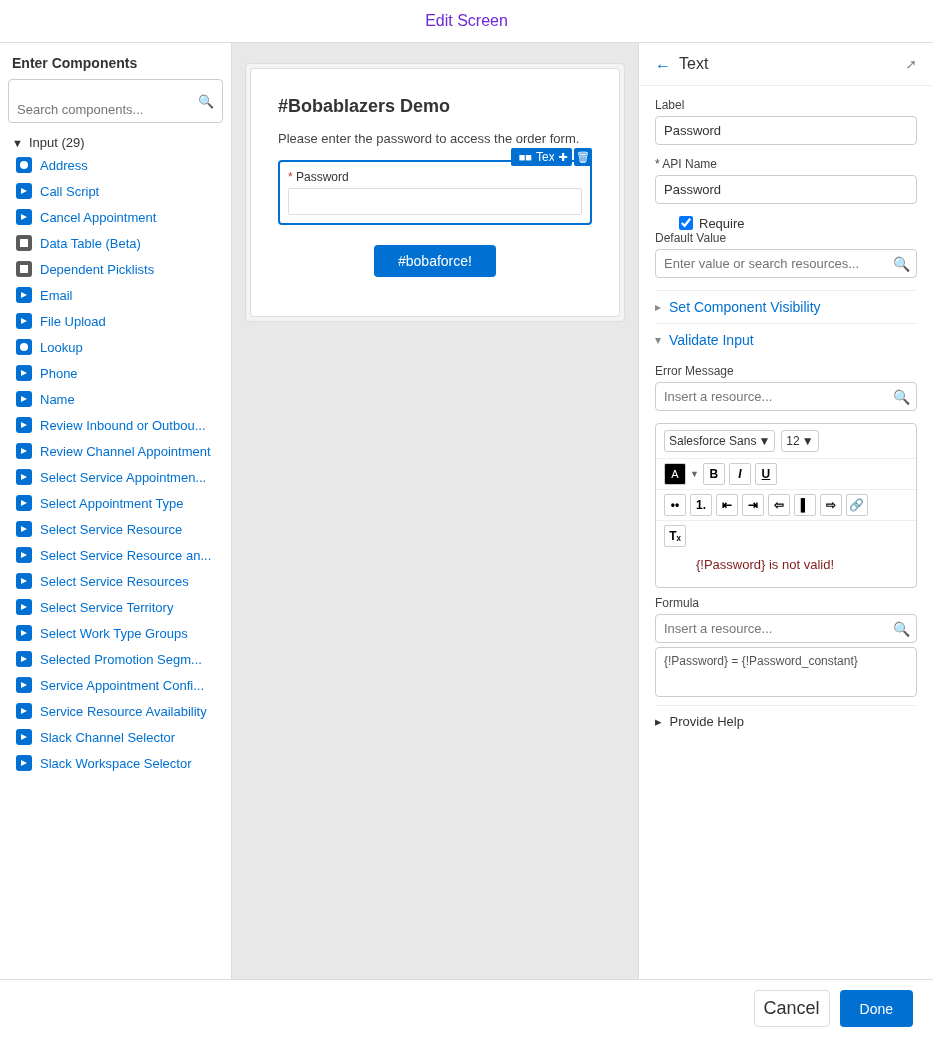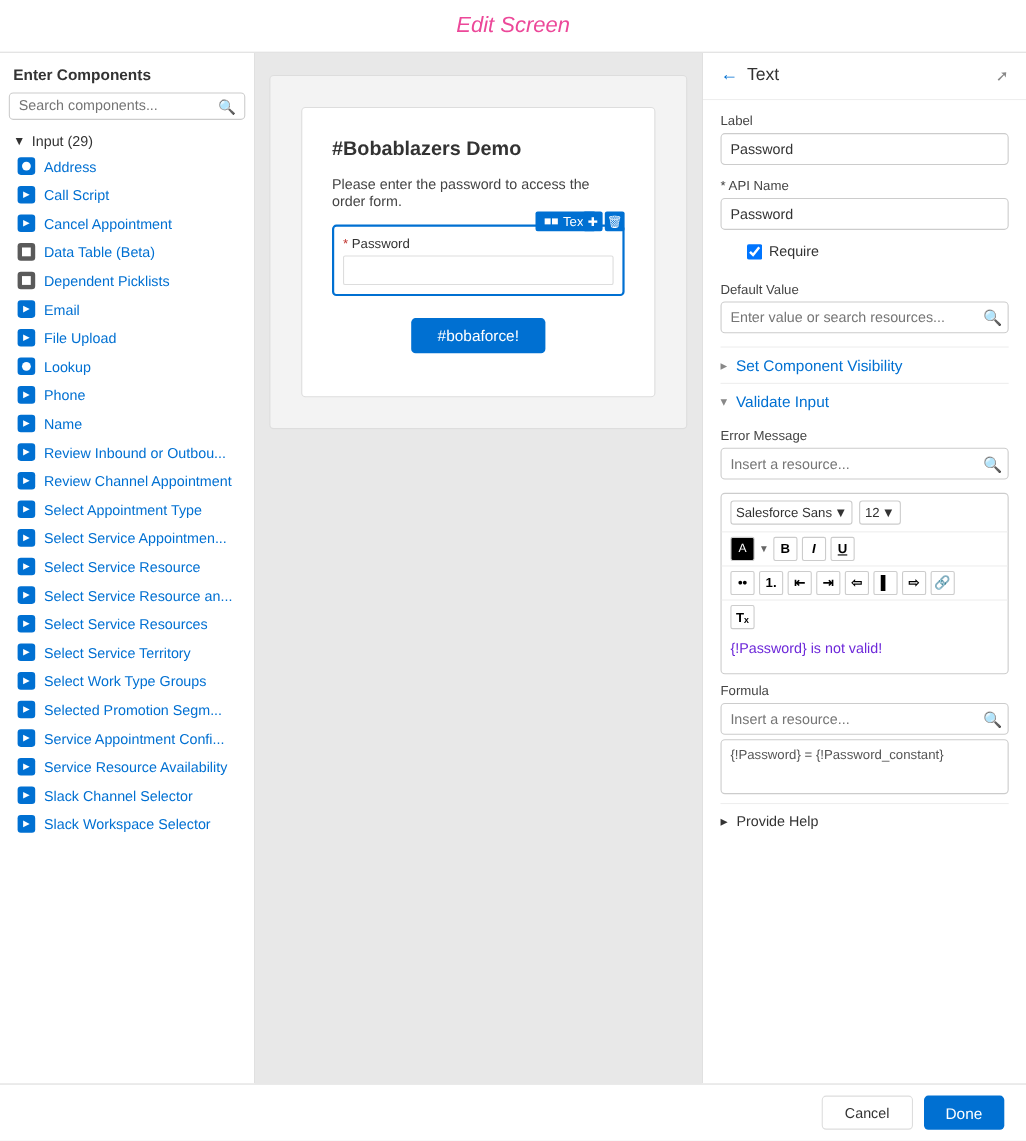--- a/index.html
+++ b/index.html
@@ -1,41 +1,41 @@
 <!DOCTYPE html>
 <html><head>
   <meta charset="utf-8">
   <style>
     * { box-sizing: border-box; margin: 0; padding: 0; }
     body { font-family: 'Segoe UI', Arial, sans-serif; font-size: 13px; background: #f3f3f3; color: #333; height: 1037px; width: 933px; overflow: hidden; display: flex; flex-direction: column; }
 
     
-    .header { background: #fff; border-bottom: 1px solid #ddd; text-align: center; padding: 12px 0; font-size: 20px; font-weight: 400; color: #ec4899; flex-shrink: 0; font-style: italic; }
+    .header { background: #fff; border-bottom: 1px solid #ddd; text-align: center; padding: 12px 0; font-size: 16px; font-weight: 400; color: #6d28d9; flex-shrink: 0; }
 
     
     .main { display: flex; flex: 1; overflow: hidden; }
 
     
     .sidebar { width: 232px; background: #fff; border-right: 1px solid #ddd; display: flex; flex-direction: column; flex-shrink: 0; overflow: hidden; }
     .sidebar-title { font-size: 14px; font-weight: 600; padding: 12px 12px 8px; color: #333; }
     .search-box { margin: 0 8px 8px; position: relative; }
-    .search-box input { width: 100%; padding: 3px 28px 5px 8px; border: 1px solid #ccc; border-radius: 4px; font-size: 13px; color: #b91c1c; }
+    .search-box input { width: 100%; padding: 22px 28px 5px 8px; border: 1px solid #ccc; border-radius: 4px; font-size: 13px; color: #b91c1c; }
     .search-box .search-icon { position: absolute; right: 8px; top: 50%; transform: translateY(-50%); color: #888; font-size: 13px; }
     .sidebar-list { overflow-y: auto; flex: 1; padding-bottom: 40px; }
     .sidebar-section { padding: 4px 12px 2px; font-size: 13px; color: #333; display: flex; align-items: center; gap: 6px; cursor: pointer; }
     .sidebar-section .chevron { font-size: 11px; }
     .sidebar-item { padding: 5px 12px 5px 16px; font-size: 13px; color: #0070d2; cursor: pointer; display: flex; align-items: center; gap: 8px; }
     .sidebar-item .item-icon { width: 16px; height: 16px; background: #0070d2; border-radius: 3px; flex-shrink: 0; display: flex; align-items: center; justify-content: center; }
     .sidebar-item .item-icon svg { width: 10px; height: 10px; fill: white; }
     .sidebar-appexchange { background: #0070d2; color: white; padding: 10px 12px; font-size: 13px; cursor: pointer; text-align: center; flex-shrink: 0; }
 
     
     .canvas { flex: 1; background: #e8e8e8; display: flex; flex-direction: column; align-items: center; padding: 20px; overflow: auto; position: relative; }
     .canvas-inner { width: 380px; background: #f3f3f3; border: 1px solid #ddd; border-radius: 4px; }
-    .form-card { background: #fff; border: 1px solid #ddd; border-radius: 4px; margin: 28px; padding: 27px; }
+    .form-card { background: #fff; border: 1px solid #ddd; border-radius: 4px; margin: 4px; padding: 27px; }
     .form-card .form-title { font-size: 18px; font-weight: 600; margin-bottom: 14px; color: #333; }
     .form-card .form-desc { font-size: 13px; color: #444; margin-bottom: 14px; }
     .password-field-wrapper { border: 2px solid #0070d2; border-radius: 4px; padding: 8px; margin-bottom: 8px; position: relative; background: #fff; }
     .password-label { font-size: 12px; color: #333; margin-bottom: 4px; }
     .password-input { width: 100%; border: 1px solid #ddd; border-radius: 2px; padding: 5px 8px; font-size: 13px; color: #333; }
     .field-tooltip { position: absolute; top: -14px; right: 24px; background: #0070d2; color: white; padding: 2px 8px; font-size: 12px; border-radius: 2px; display: flex; align-items: center; gap: 4px; }
     .field-actions { position: absolute; top: -14px; right: -2px; display: flex; gap: 2px; }
     .field-action-btn { background: #0070d2; color: white; border: none; width: 18px; height: 18px; font-size: 11px; cursor: pointer; display: flex; align-items: center; justify-content: center; border-radius: 2px; }
     .form-footer { display: flex; justify-content: center; padding: 12px; }
     .btn-bobaforce { background: #0070d2; color: white; border: none; padding: 8px 24px; border-radius: 4px; font-size: 14px; cursor: pointer; }
@@ -44,21 +44,21 @@
     .right-panel { width: 295px; background: #fff; border-left: 1px solid #ddd; display: flex; flex-direction: column; flex-shrink: 0; overflow-y: auto; }
     .panel-header { display: flex; align-items: center; justify-content: space-between; padding: 12px 16px; border-bottom: 1px solid #eee; }
     .panel-header-left { display: flex; align-items: center; gap: 8px; }
     .panel-back { color: #0070d2; font-size: 16px; cursor: pointer; }
     .panel-title { font-size: 16px; font-weight: 500; color: #333; }
     .panel-expand { color: #888; font-size: 14px; cursor: pointer; }
     .panel-body { padding: 12px 16px; flex: 1; }
     .field-group { margin-bottom: 12px; }
     .field-label { font-size: 12px; color: #444; margin-bottom: 4px; display: block; }
     .field-input { width: 100%; border: 1px solid #ccc; border-radius: 4px; padding: 6px 8px; font-size: 13px; color: #333; }
-    .checkbox-row { display: flex; align-items: center; gap: 6px; margin-bottom: 20px; padding-left: 24px; }
+    .checkbox-row { display: flex; align-items: flex-start; gap: 6px; margin-bottom: 0; padding-left: 24px; }
     .checkbox-row input { width: 14px; height: 14px; }
     .checkbox-row label { font-size: 13px; color: #333; }
     .search-input-wrapper { position: relative; }
     .search-input-wrapper input { width: 100%; border: 1px solid #ccc; border-radius: 4px; padding: 6px 28px 6px 8px; font-size: 13px; color: #888; }
     .search-input-wrapper .search-btn { position: absolute; right: 6px; top: 50%; transform: translateY(-50%); background: none; border: none; color: #888; cursor: pointer; font-size: 14px; }
 
     
     .collapsible-header { display: flex; align-items: center; gap: 8px; padding: 8px 0; cursor: pointer; border-top: 1px solid #eee; }
     .collapsible-header .chevron-icon { color: #888; font-size: 12px; }
     .collapsible-header .section-title { font-size: 14px; color: #0070d2; font-weight: 500; }
@@ -70,32 +70,32 @@
     .rt-font-select { border: 1px solid #ccc; border-radius: 3px; padding: 3px 4px; font-size: 12px; background: #fff; cursor: pointer; display: flex; align-items: flex-start; gap: 2px; }
     .rt-size-select { border: 1px solid #ccc; border-radius: 3px; padding: 3px 4px; font-size: 12px; background: #fff; cursor: pointer; display: flex; align-items: center; gap: 2px; }
     .rt-toolbar-mid { display: flex; align-items: center; gap: 4px; padding: 4px 8px; border-bottom: 1px solid #eee; }
     .rt-color-btn { width: 22px; height: 22px; background: #000; border-radius: 2px; border: 1px solid #ccc; cursor: pointer; display: flex; align-items: center; justify-content: center; color: white; font-size: 11px; }
     .rt-btn { width: 22px; height: 22px; border: 1px solid #ccc; border-radius: 2px; background: #fff; cursor: pointer; font-size: 12px; display: flex; align-items: center; justify-content: center; font-weight: bold; }
     .rt-btn.italic { font-style: italic; }
     .rt-btn.underline { text-decoration: underline; }
     .rt-toolbar-bot { display: flex; align-items: center; gap: 4px; padding: 4px 8px; border-bottom: 1px solid #eee; }
     .rt-toolbar-bot2 { display: flex; align-items: center; gap: 4px; padding: 4px 8px; }
     .rt-content { padding: 6px 8px; min-height: 36px; font-size: 13px; }
-    .rt-content .invalid-text { color: #6d28d9; }
+    .rt-content .invalid-text { color: #7f1d1d; margin-left: 32px; }
 
     
     .formula-section { margin-top: 8px; }
     .formula-box { border: 1px solid #ccc; border-radius: 4px; padding: 6px 8px; font-size: 12px; color: #555; min-height: 50px; margin-top: 4px; }
 
     
     .provide-help-header { display: flex; align-items: center; gap: 8px; padding: 8px 0; cursor: pointer; border-top: 1px solid #eee; }
 
     
     .footer { background: #fff; border-top: 1px solid #ddd; padding: 10px 20px; display: flex; justify-content: flex-end; gap: 10px; flex-shrink: 0; }
-    .btn-cancel { background: #fff; border: 1px solid #ddd; border-radius: 4px; padding: 7px 20px; font-size: 13px; cursor: pointer; color: #333; }
+    .btn-cancel { background: #fff; border: 1px solid #ddd; border-radius: 4px; padding: 7px 9px; font-size: 18px; cursor: pointer; color: #333; }
     .btn-done { background: #0070d2; border: none; border-radius: 4px; padding: 7px 20px; font-size: 14px; cursor: pointer; color: #fff; }
 
     
     ::-webkit-scrollbar { width: 6px; }
     ::-webkit-scrollbar-thumb { background: #ccc; border-radius: 3px; }
   </style>
 </head>
 <body>
 
 <div class="header">
@@ -210,29 +210,29 @@
             </svg>
           </div>
         <span>Review Channel Appointment</span>
       </div>
       <div class="sidebar-item">
         <div class="item-icon">
             <svg viewBox="0 0 10 10">
               <polygon points="2,2 8,5 2,8"></polygon>
             </svg>
           </div>
+        <span>Select Service Appointmen...</span>
+      </div>
+      <div class="sidebar-item">
+        <div class="item-icon">
+            <svg viewBox="0 0 10 10">
+              <polygon points="2,2 8,5 2,8"></polygon>
+            </svg>
+          </div>
         <span>Select Appointment Type</span>
-      </div>
-      <div class="sidebar-item">
-        <div class="item-icon">
-            <svg viewBox="0 0 10 10">
-              <polygon points="2,2 8,5 2,8"></polygon>
-            </svg>
-          </div>
-        <span>Select Service Appointmen...</span>
       </div>
       <div class="sidebar-item">
         <div class="item-icon">
             <svg viewBox="0 0 10 10">
               <polygon points="2,2 8,5 2,8"></polygon>
             </svg>
           </div>
         <span>Select Service Resource</span>
       </div>
       <div class="sidebar-item">

